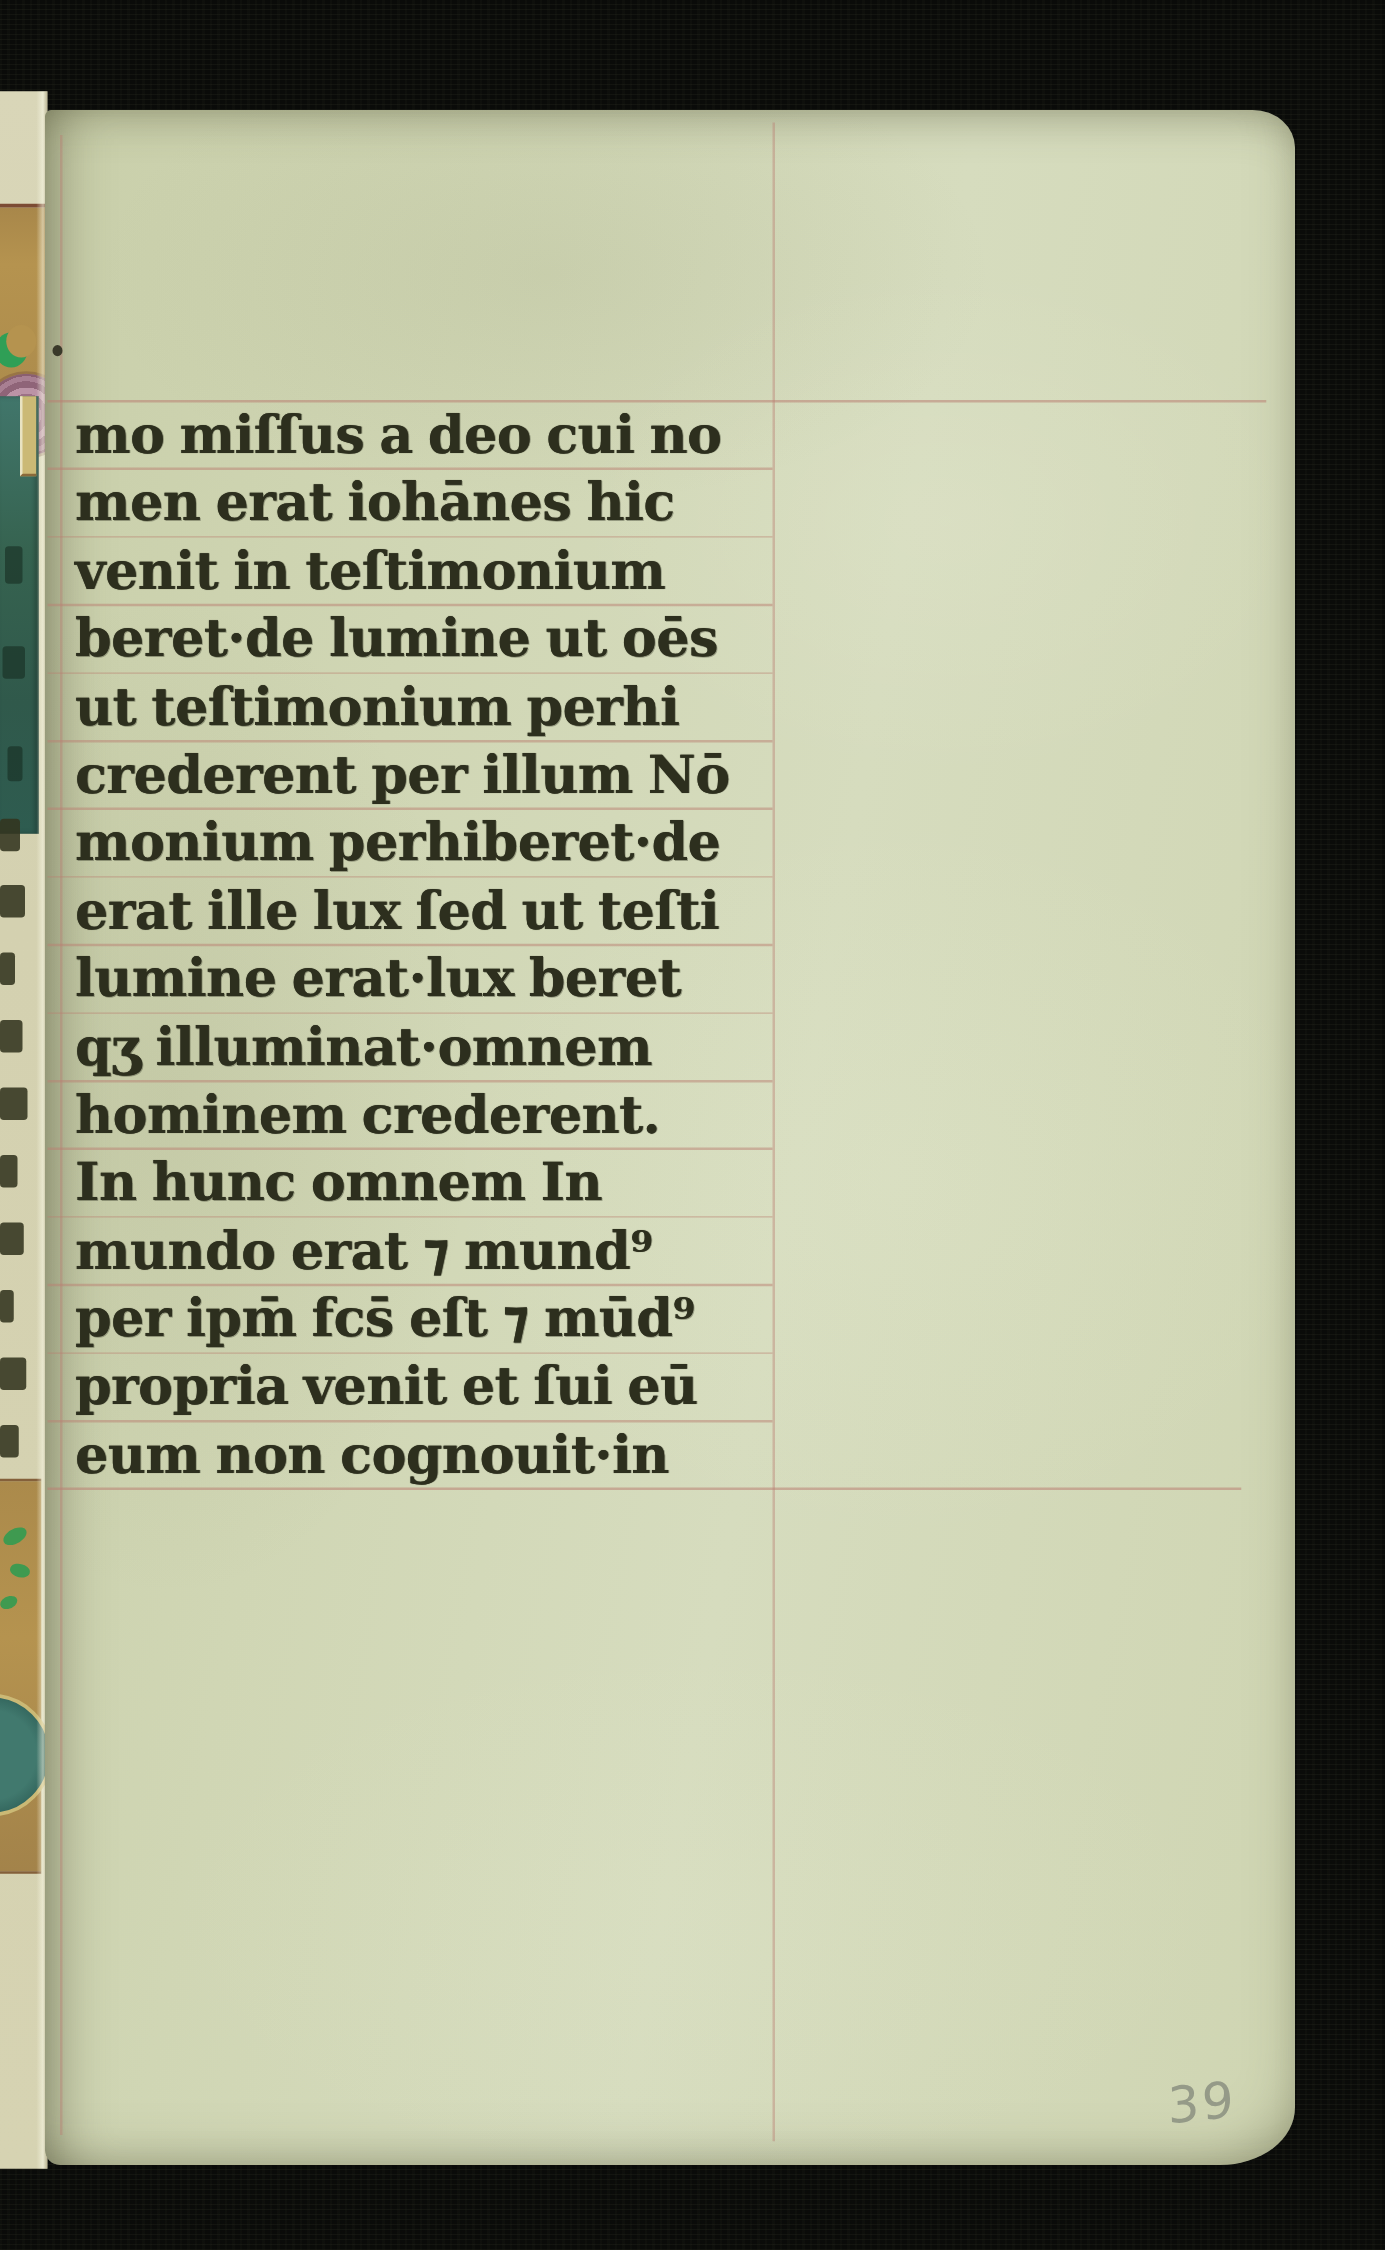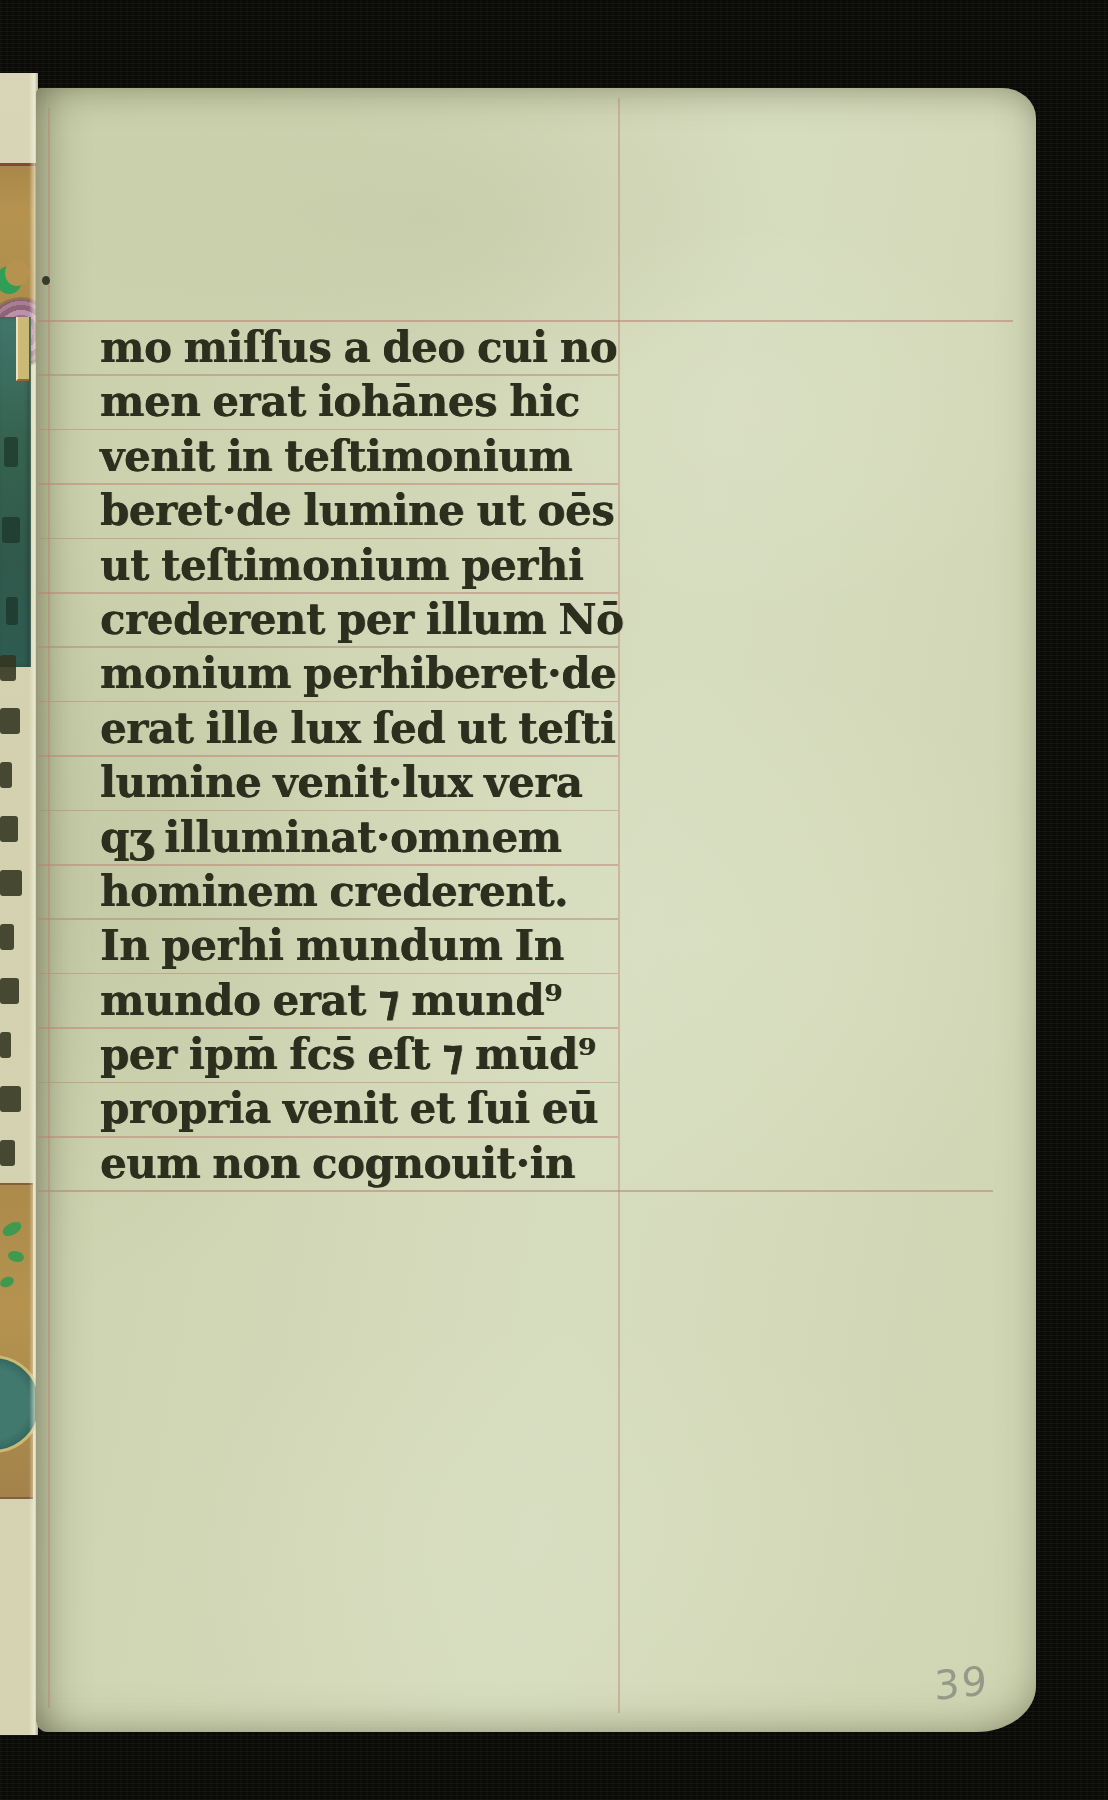--- a/index.html
+++ b/index.html
@@ -54,21 +54,21 @@
       inset 32px 0 44px -26px rgba(70,70,44,.55),
       inset -16px -22px 44px -26px rgba(85,85,55,.5),
       inset 0 26px 38px -26px rgba(85,85,55,.45);}
 
   .rule-h{position:absolute;height:1.6px;background:currentColor;opacity:.5;}
   .rule-v{position:absolute;width:1.6px;background:currentColor;opacity:.42;}
 
   .textcol{position:absolute;left:24px;top:233px;width:566px;}
   .tline{height:54.4px;line-height:54.4px;white-space:nowrap;
     font-size:42px;font-weight:700;color:#2d2f1e;letter-spacing:-.5px;word-spacing:-2px;
-    text-shadow:0 0 .6px rgba(45,47,30,.9), .8px .4px 0 rgba(45,47,30,.32);margin-left:40px;}
+    text-shadow:0 0 .6px rgba(45,47,30,.9), .8px .4px 0 rgba(45,47,30,.32);}
 
   .speck{position:absolute;width:8px;height:9px;border-radius:50%;background:#3a3a2a;}
   .folio{position:absolute;left:898px;top:1572px;font-family:"DejaVu Sans",sans-serif;
     font-size:40px;color:#82877400;color:#82877a;opacity:.75;transform:rotate(-6deg) skewX(-4deg);
     letter-spacing:2px;}
 </style>
 </head>
 <body>
 
 <div class="scene">
@@ -133,24 +133,24 @@
 
     <div class="textcol">
       <div class="tline">mo miſſus a deo cui no</div>
       <div class="tline">men erat iohānes hic</div>
       <div class="tline">venit in teſtimonium</div>
       <div class="tline">beret·de lumine ut oēs</div>
       <div class="tline">ut teſtimonium perhi</div>
       <div class="tline">crederent per illum Nō</div>
       <div class="tline">monium perhiberet·de</div>
       <div class="tline">erat ille lux ſed ut teſti</div>
-      <div class="tline">lumine venit·lux vera</div>
+      <div class="tline">lumine erat·lux beret</div>
       <div class="tline">qʒ illuminat·omnem</div>
       <div class="tline">hominem crederent.</div>
-      <div class="tline">In perhi mundum In</div>
+      <div class="tline">In hunc omnem In</div>
       <div class="tline">mundo erat ⁊ mund⁹</div>
       <div class="tline">per ipm̄ fcs̄ eſt ⁊ mūd⁹</div>
       <div class="tline">propria venit et ſui eū</div>
       <div class="tline">eum non cognouit·in</div>
     </div>
 
     <div class="speck" style="left:6px;top:188px;"></div>
     <div class="folio">39</div>
   </div>
 </div>

